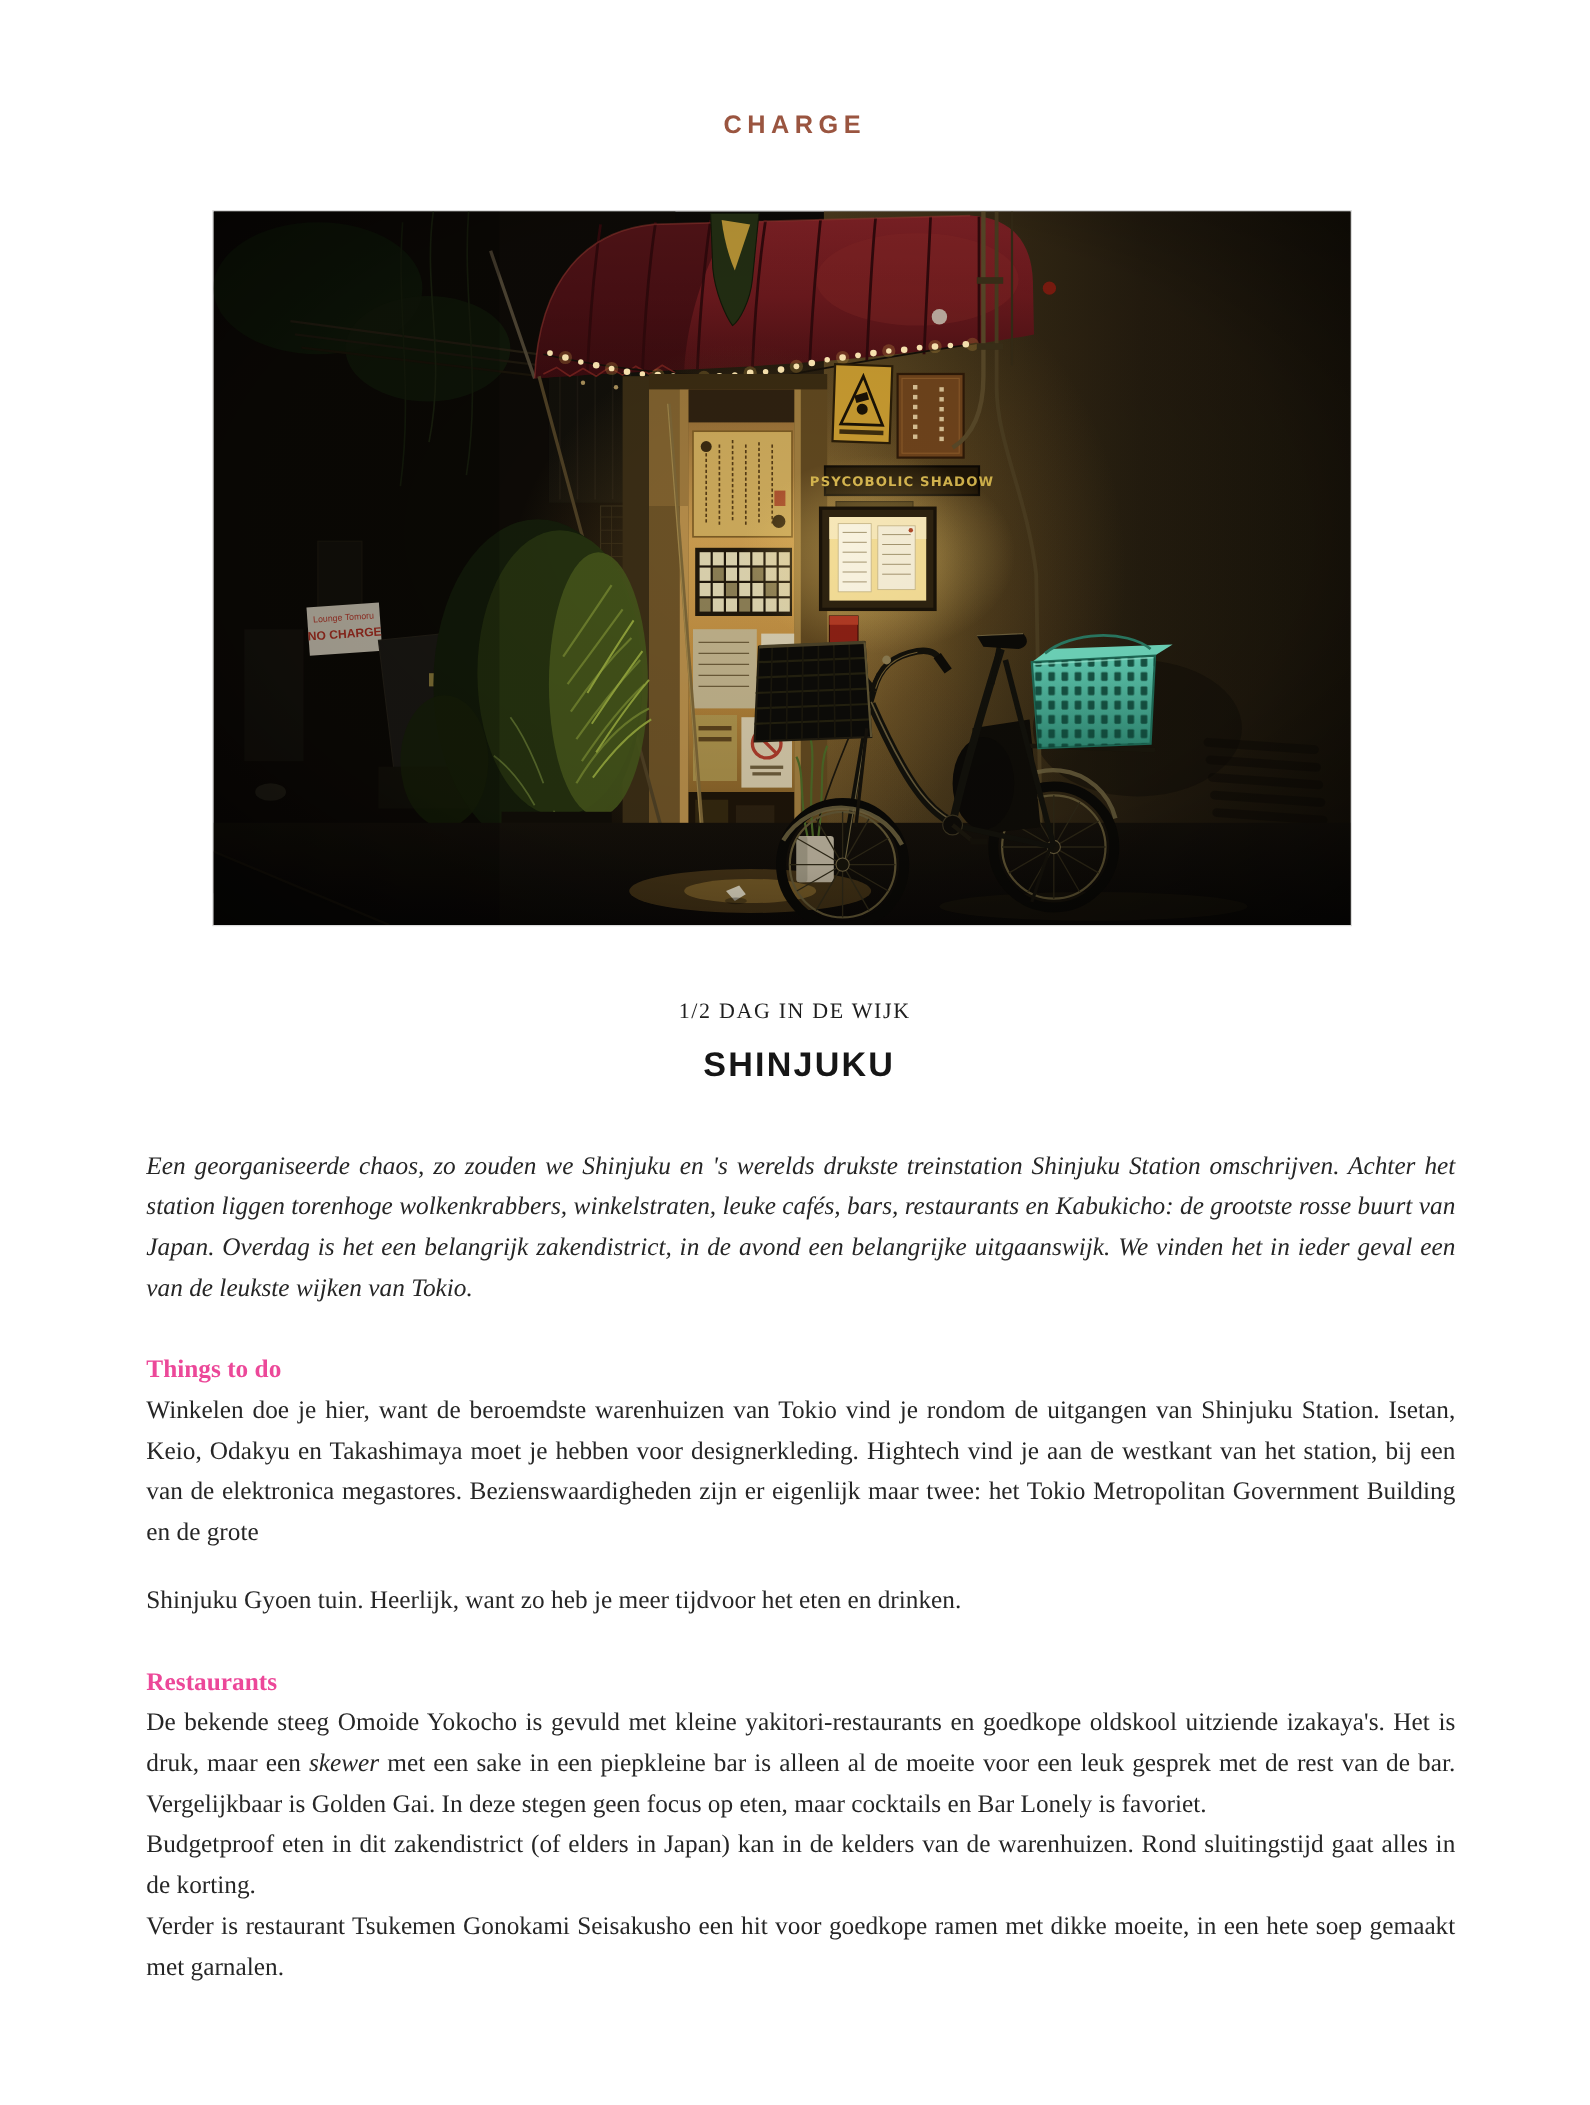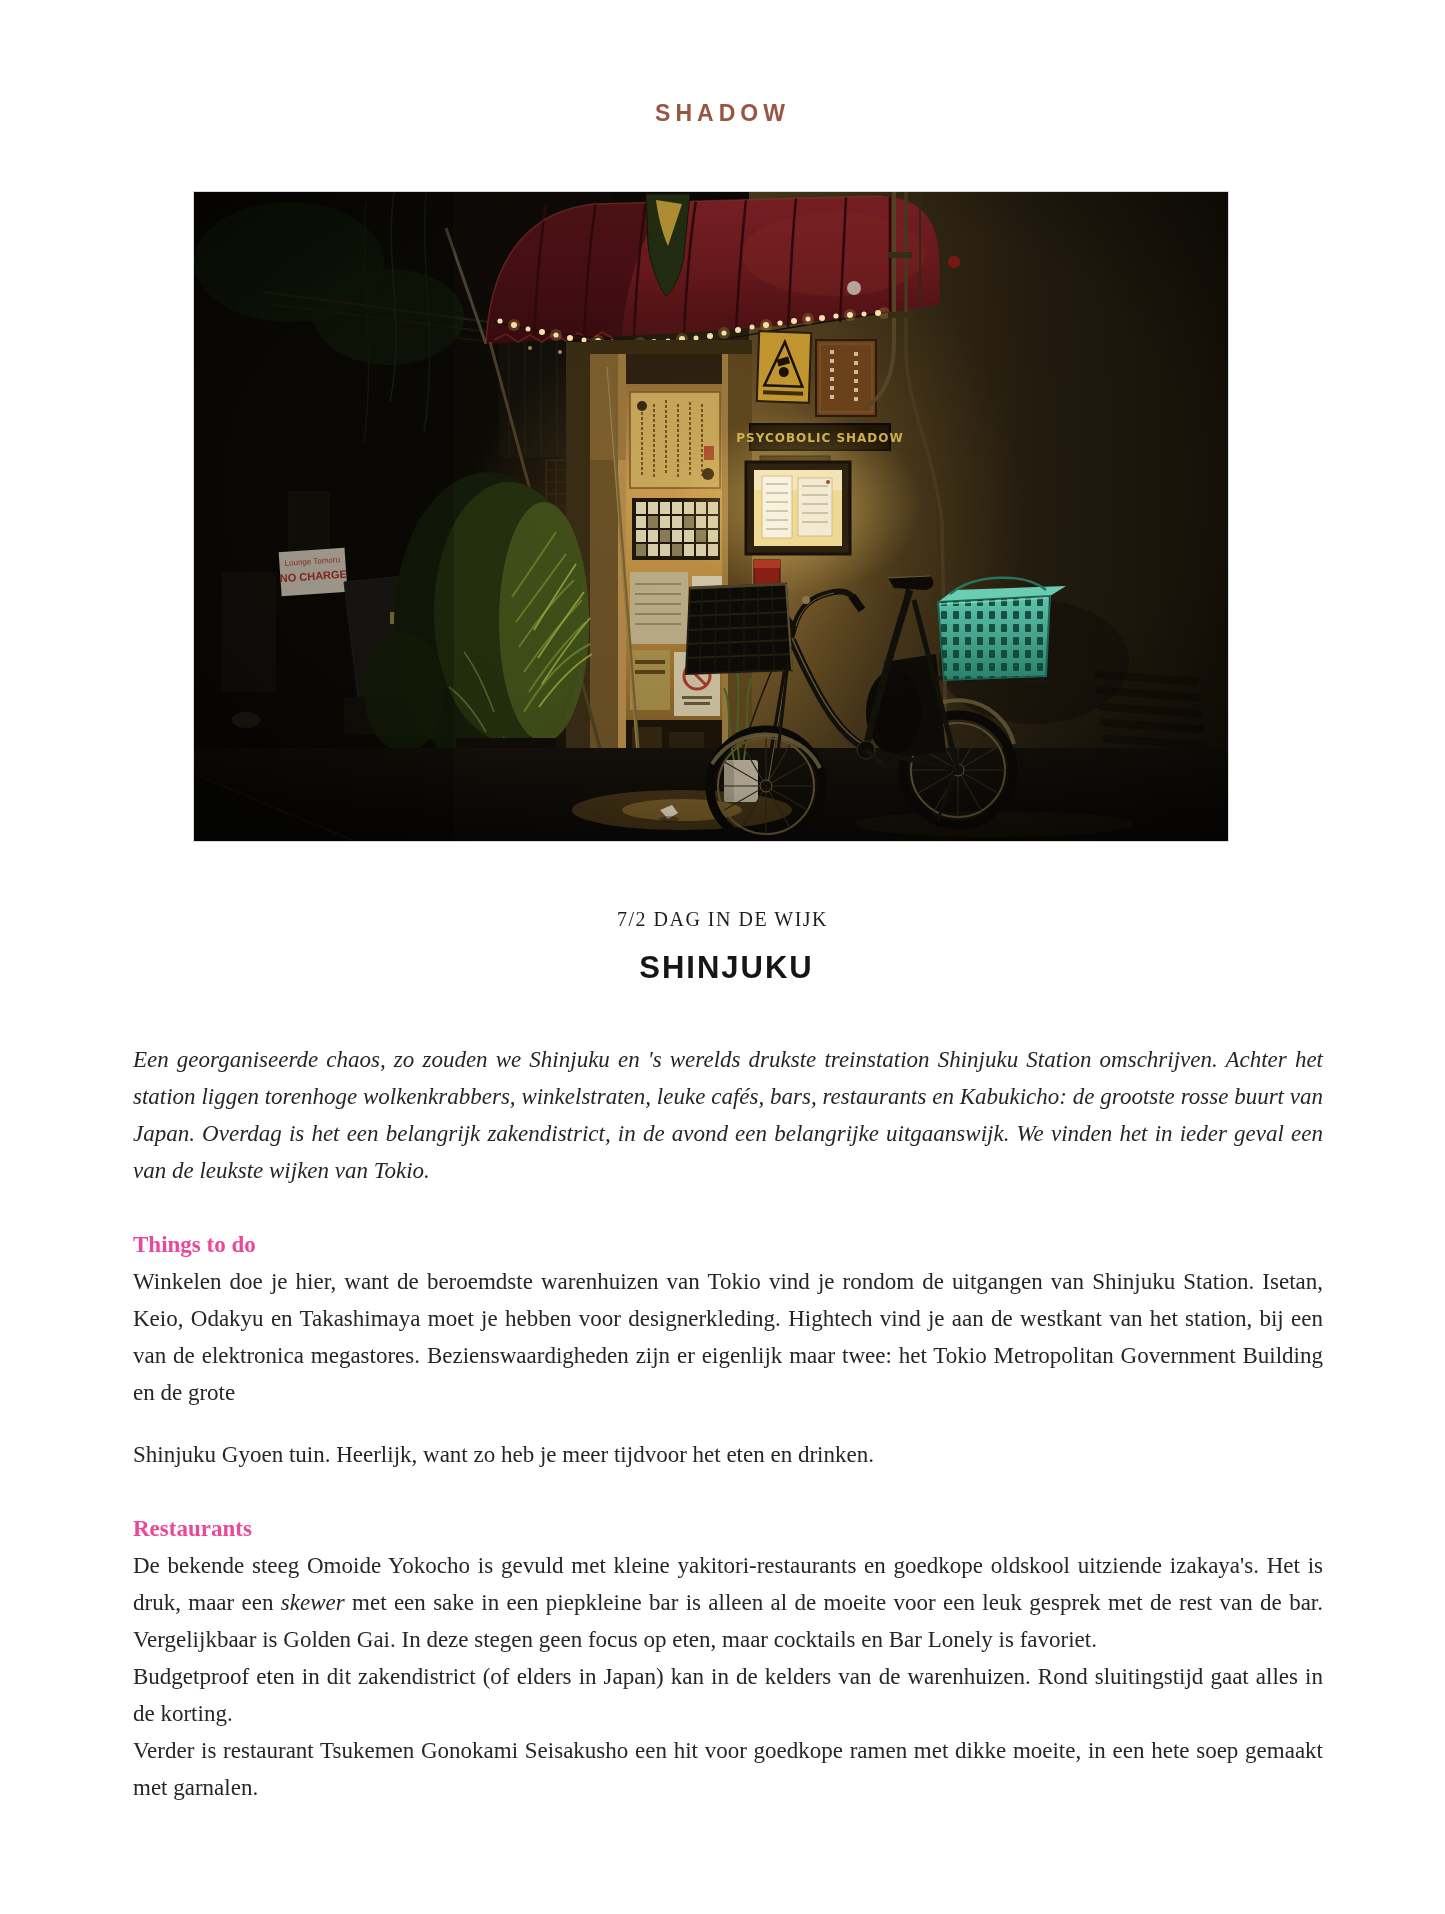--- a/index.html
+++ b/index.html
@@ -35,21 +35,21 @@
   .col p.intro { font-style:italic; margin-bottom:37px; }
   .col p.gap-after { margin-bottom:37px; }
   .col h3 { font-size:23px; line-height:37px; font-weight:700; margin:0; color:#ec4899; }
   .col em { font-style:italic; }
 </style>
 </head>
 <body>
 
 <div class="page">
 
-  <h1 class="masthead">SHADOW</h1>
+  <h1 class="masthead">CHARGE</h1>
 
   <figure class="photo-frame" style="margin:0">
     <svg viewBox="0 0 1034 649" xmlns="http://www.w3.org/2000/svg">
       <defs>
         <linearGradient id="wallGrad" x1="0" y1="0" x2="1" y2="0">
           <stop offset="0" stop-color="#4a3a1e"></stop>
             <stop offset="0.25" stop-color="#3a2d16"></stop>
           <stop offset="0.6" stop-color="#241c0f"></stop>
             <stop offset="1" stop-color="#171209"></stop>
         </linearGradient>
@@ -549,21 +549,21 @@
           <path d="M694,386 L736,384 C742,390 740,396 732,398 L700,396 Z" fill="#0b0a07"></path>
           <path d="M694,386 L736,384" stroke="#8a7a50" stroke-width="1" opacity="0.7"></path>
         </g>
       </g>
 
       <rect x="0" y="0" width="1034" height="649" fill="url(#vig)"></rect>
       <rect x="0" y="0" width="260" height="649" fill="#000000" opacity="0.18"></rect>
     </svg>
   </figure>
 
-  <div class="kicker">7/2 DAG IN DE WIJK</div>
+  <div class="kicker">1/2 DAG IN DE WIJK</div>
   <h2 class="article-title">SHINJUKU</h2>
 
   <div class="columns">
     <div class="col">
       <p class="intro">Een georganiseerde chaos, zo zouden we Shinjuku en 's werelds drukste treinstation Shinjuku Station omschrijven. Achter het station liggen torenhoge wolkenkrabbers, winkelstraten, leuke cafés, bars, restaurants en Kabukicho: de grootste rosse buurt van Japan. Overdag is het een belangrijk zakendistrict, in de avond een belangrijke uitgaanswijk. We vinden het in ieder geval een van de leukste wijken van Tokio.</p>
       <h3>Things to do</h3>
       <p>Winkelen doe je hier, want de beroemdste warenhuizen van Tokio vind je rondom de uitgangen van Shinjuku Station. Isetan, Keio, Odakyu en Takashimaya moet je hebben voor designerkleding. Hightech vind je aan de westkant van het station, bij een van de elektronica megastores. Bezienswaardigheden zijn er eigenlijk maar twee: het Tokio Metropolitan Government Building en de grote</p>
     </div>
     <div class="col">
       <p class="gap-after">Shinjuku Gyoen tuin. Heerlijk, want zo heb je meer tijdvoor het eten en drinken.</p>

